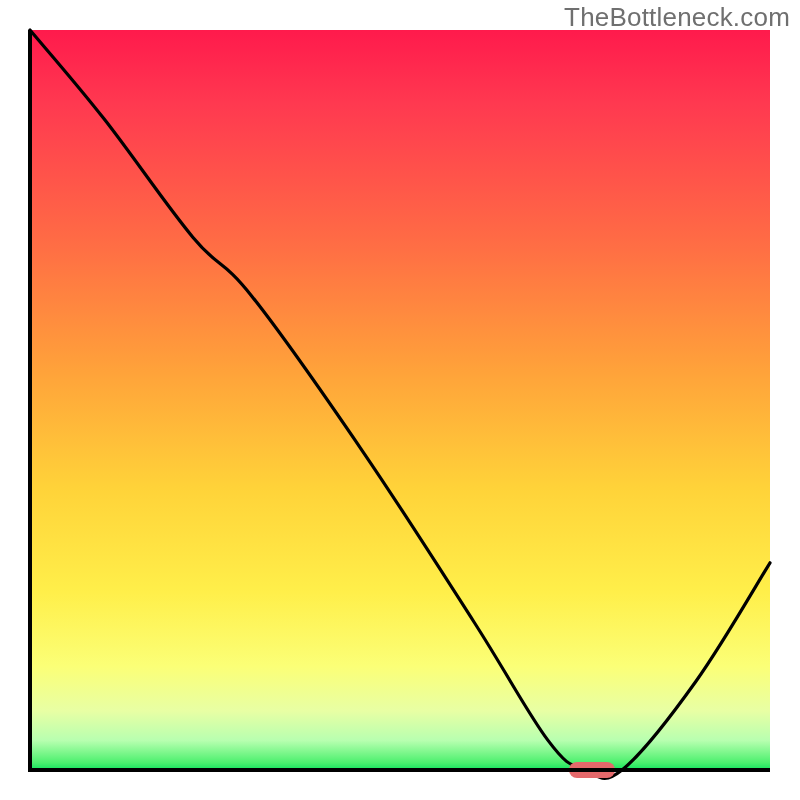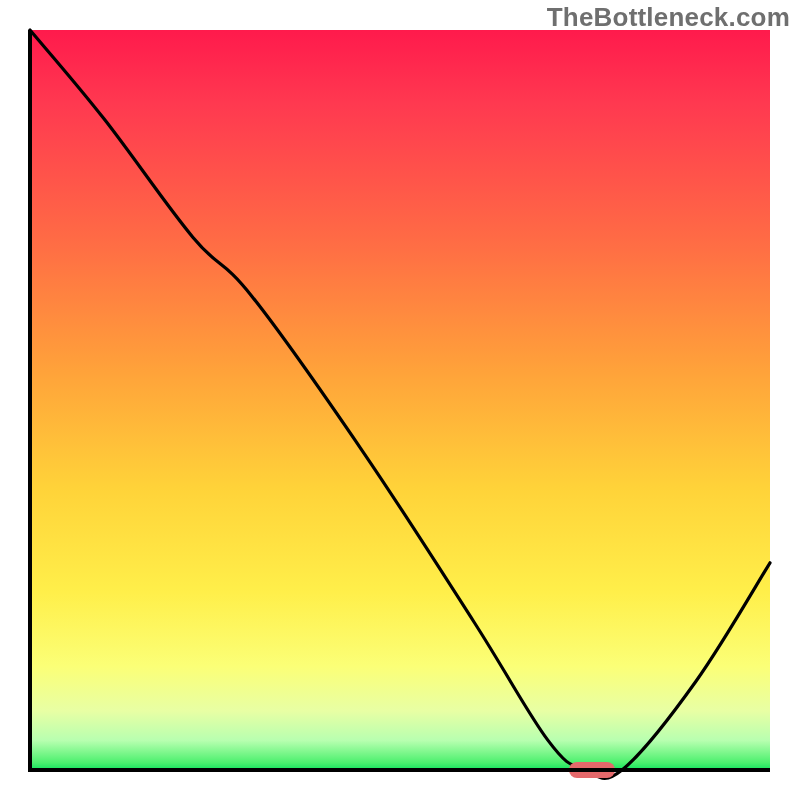--- a/index.html
+++ b/index.html
@@ -14,21 +14,21 @@
   .container {
     position: relative;
     width: 800px;
     height: 800px;
   }
   .watermark {
     position: absolute;
     top: 2px;
     right: 10px;
     font-size: 26px;
-    font-weight: 700;
+    font-weight: 400;
     color: #6f6f6f;
     letter-spacing: 0.2px;
   }
   .plot-area {
     position: absolute;
     left: 30px;
     top: 30px;
     width: 740px;
     height: 740px;
     box-sizing: border-box;

